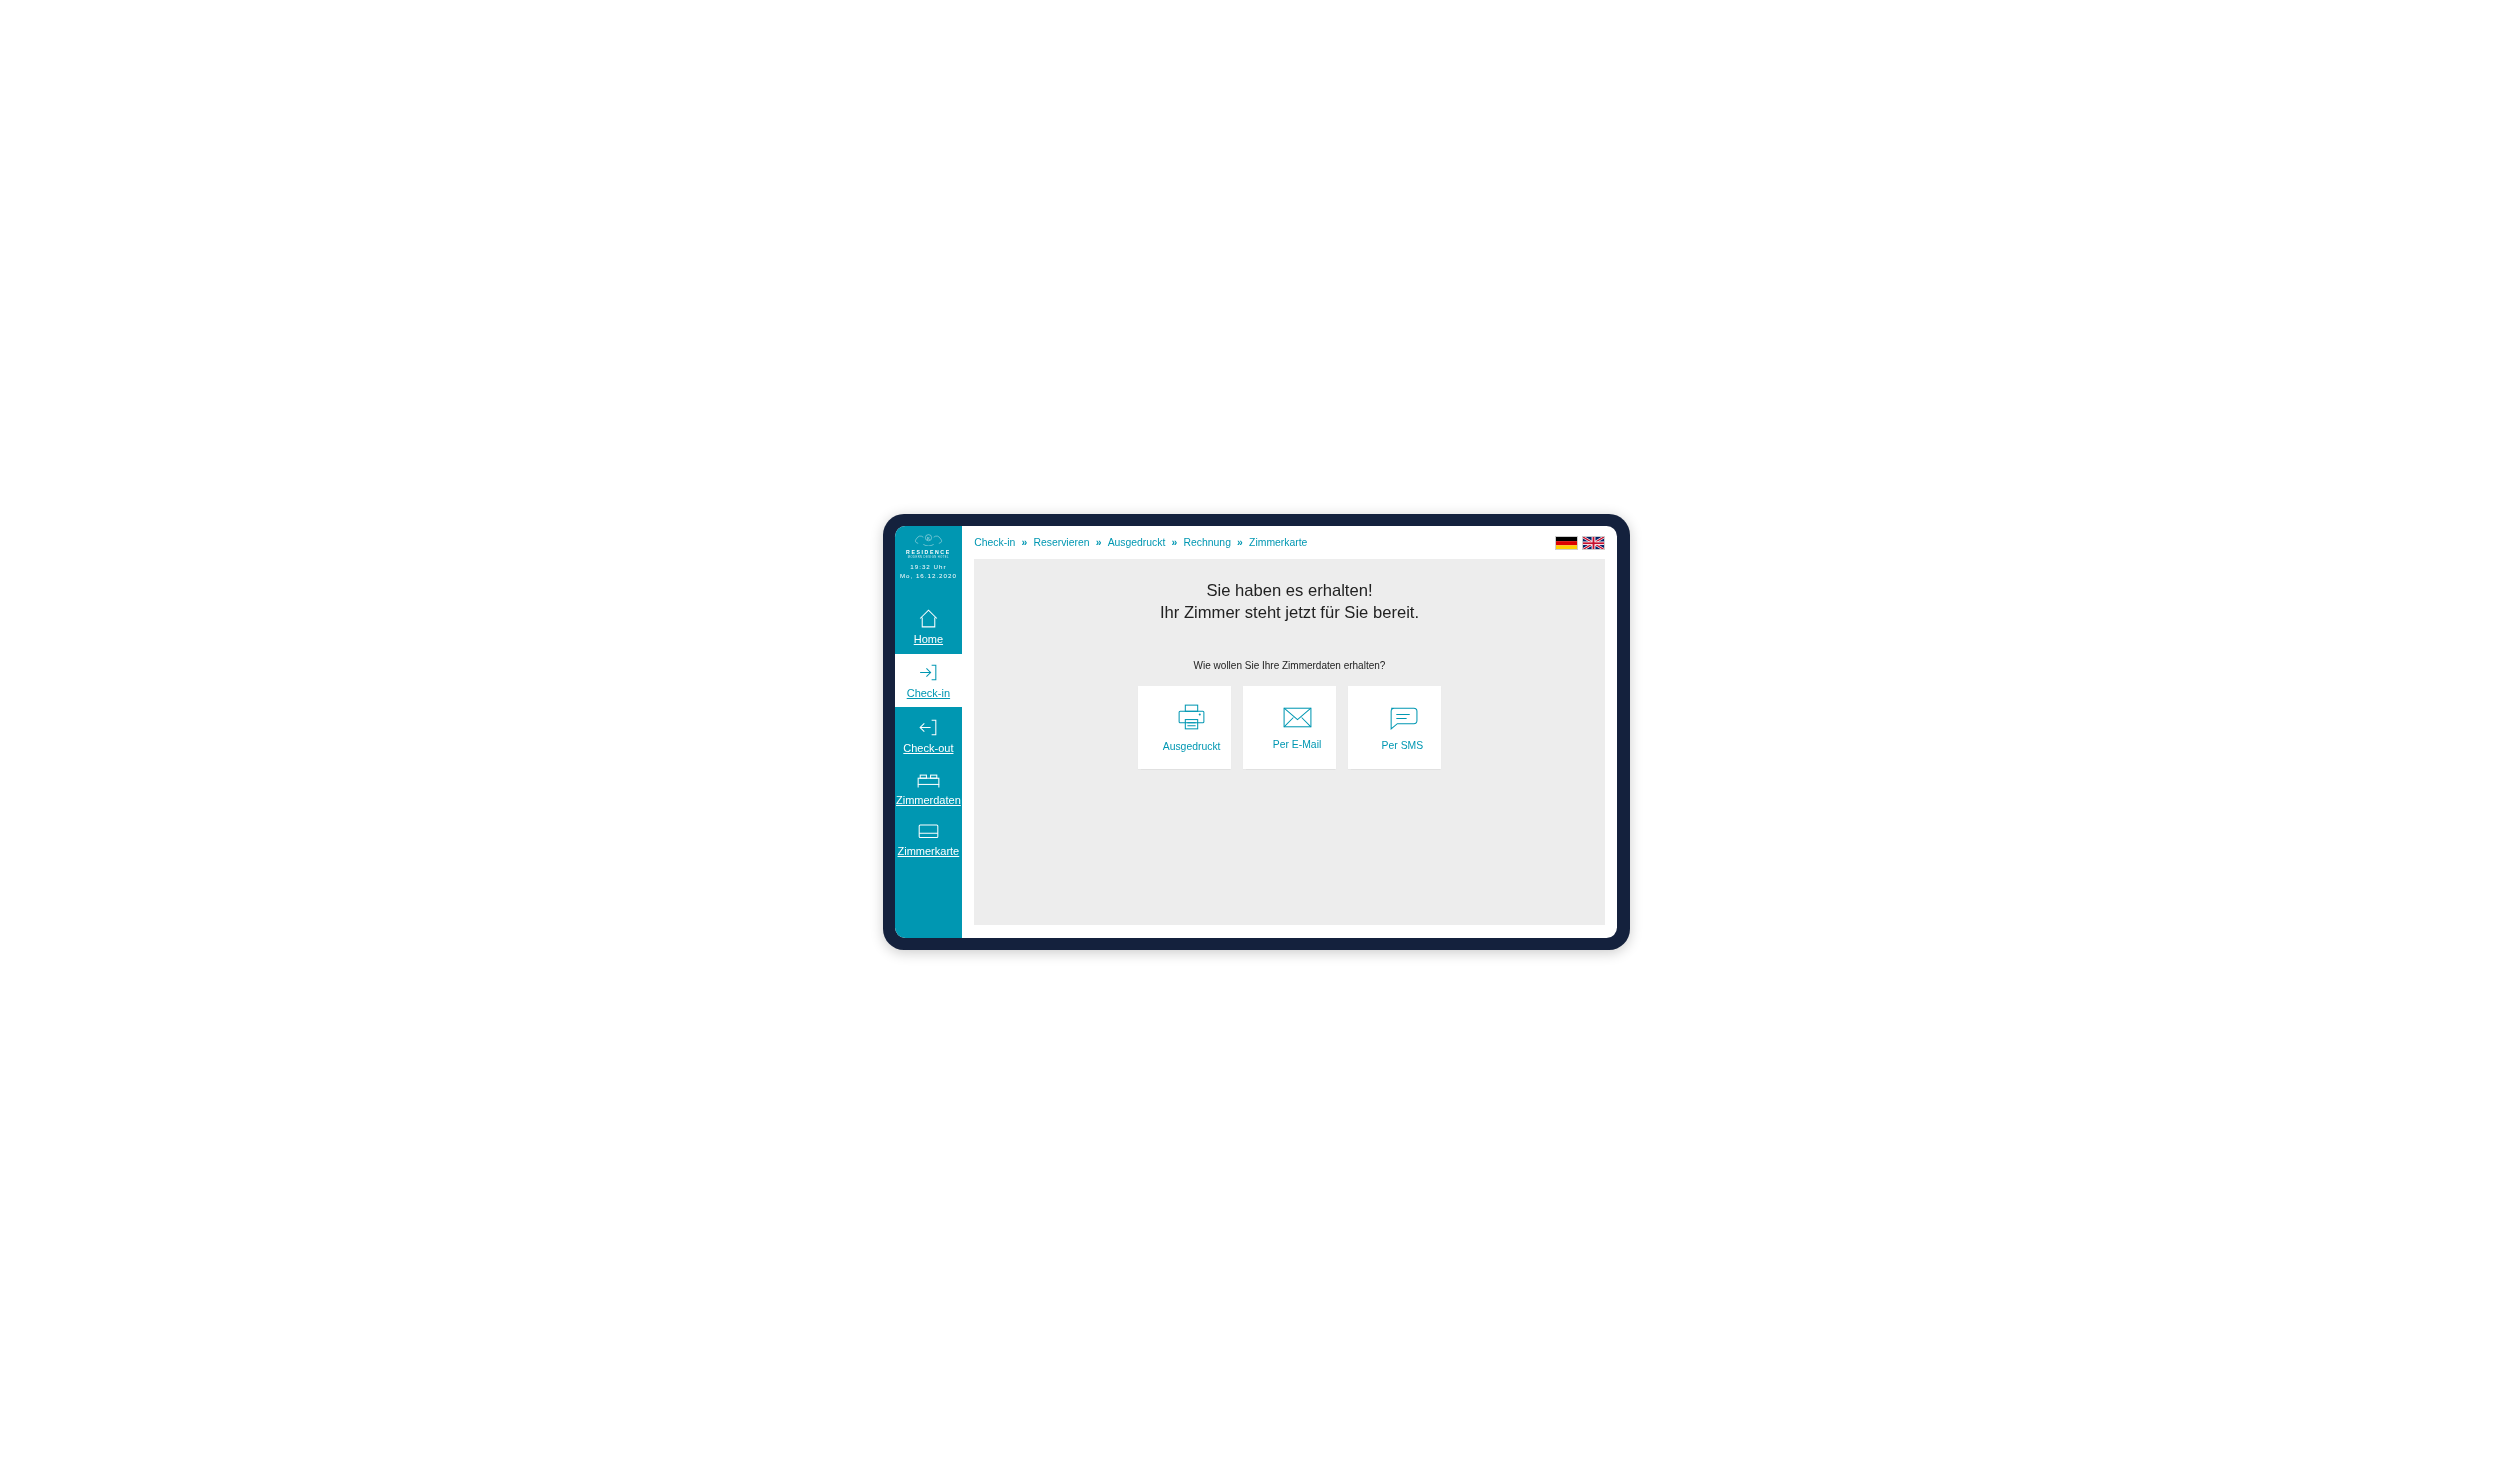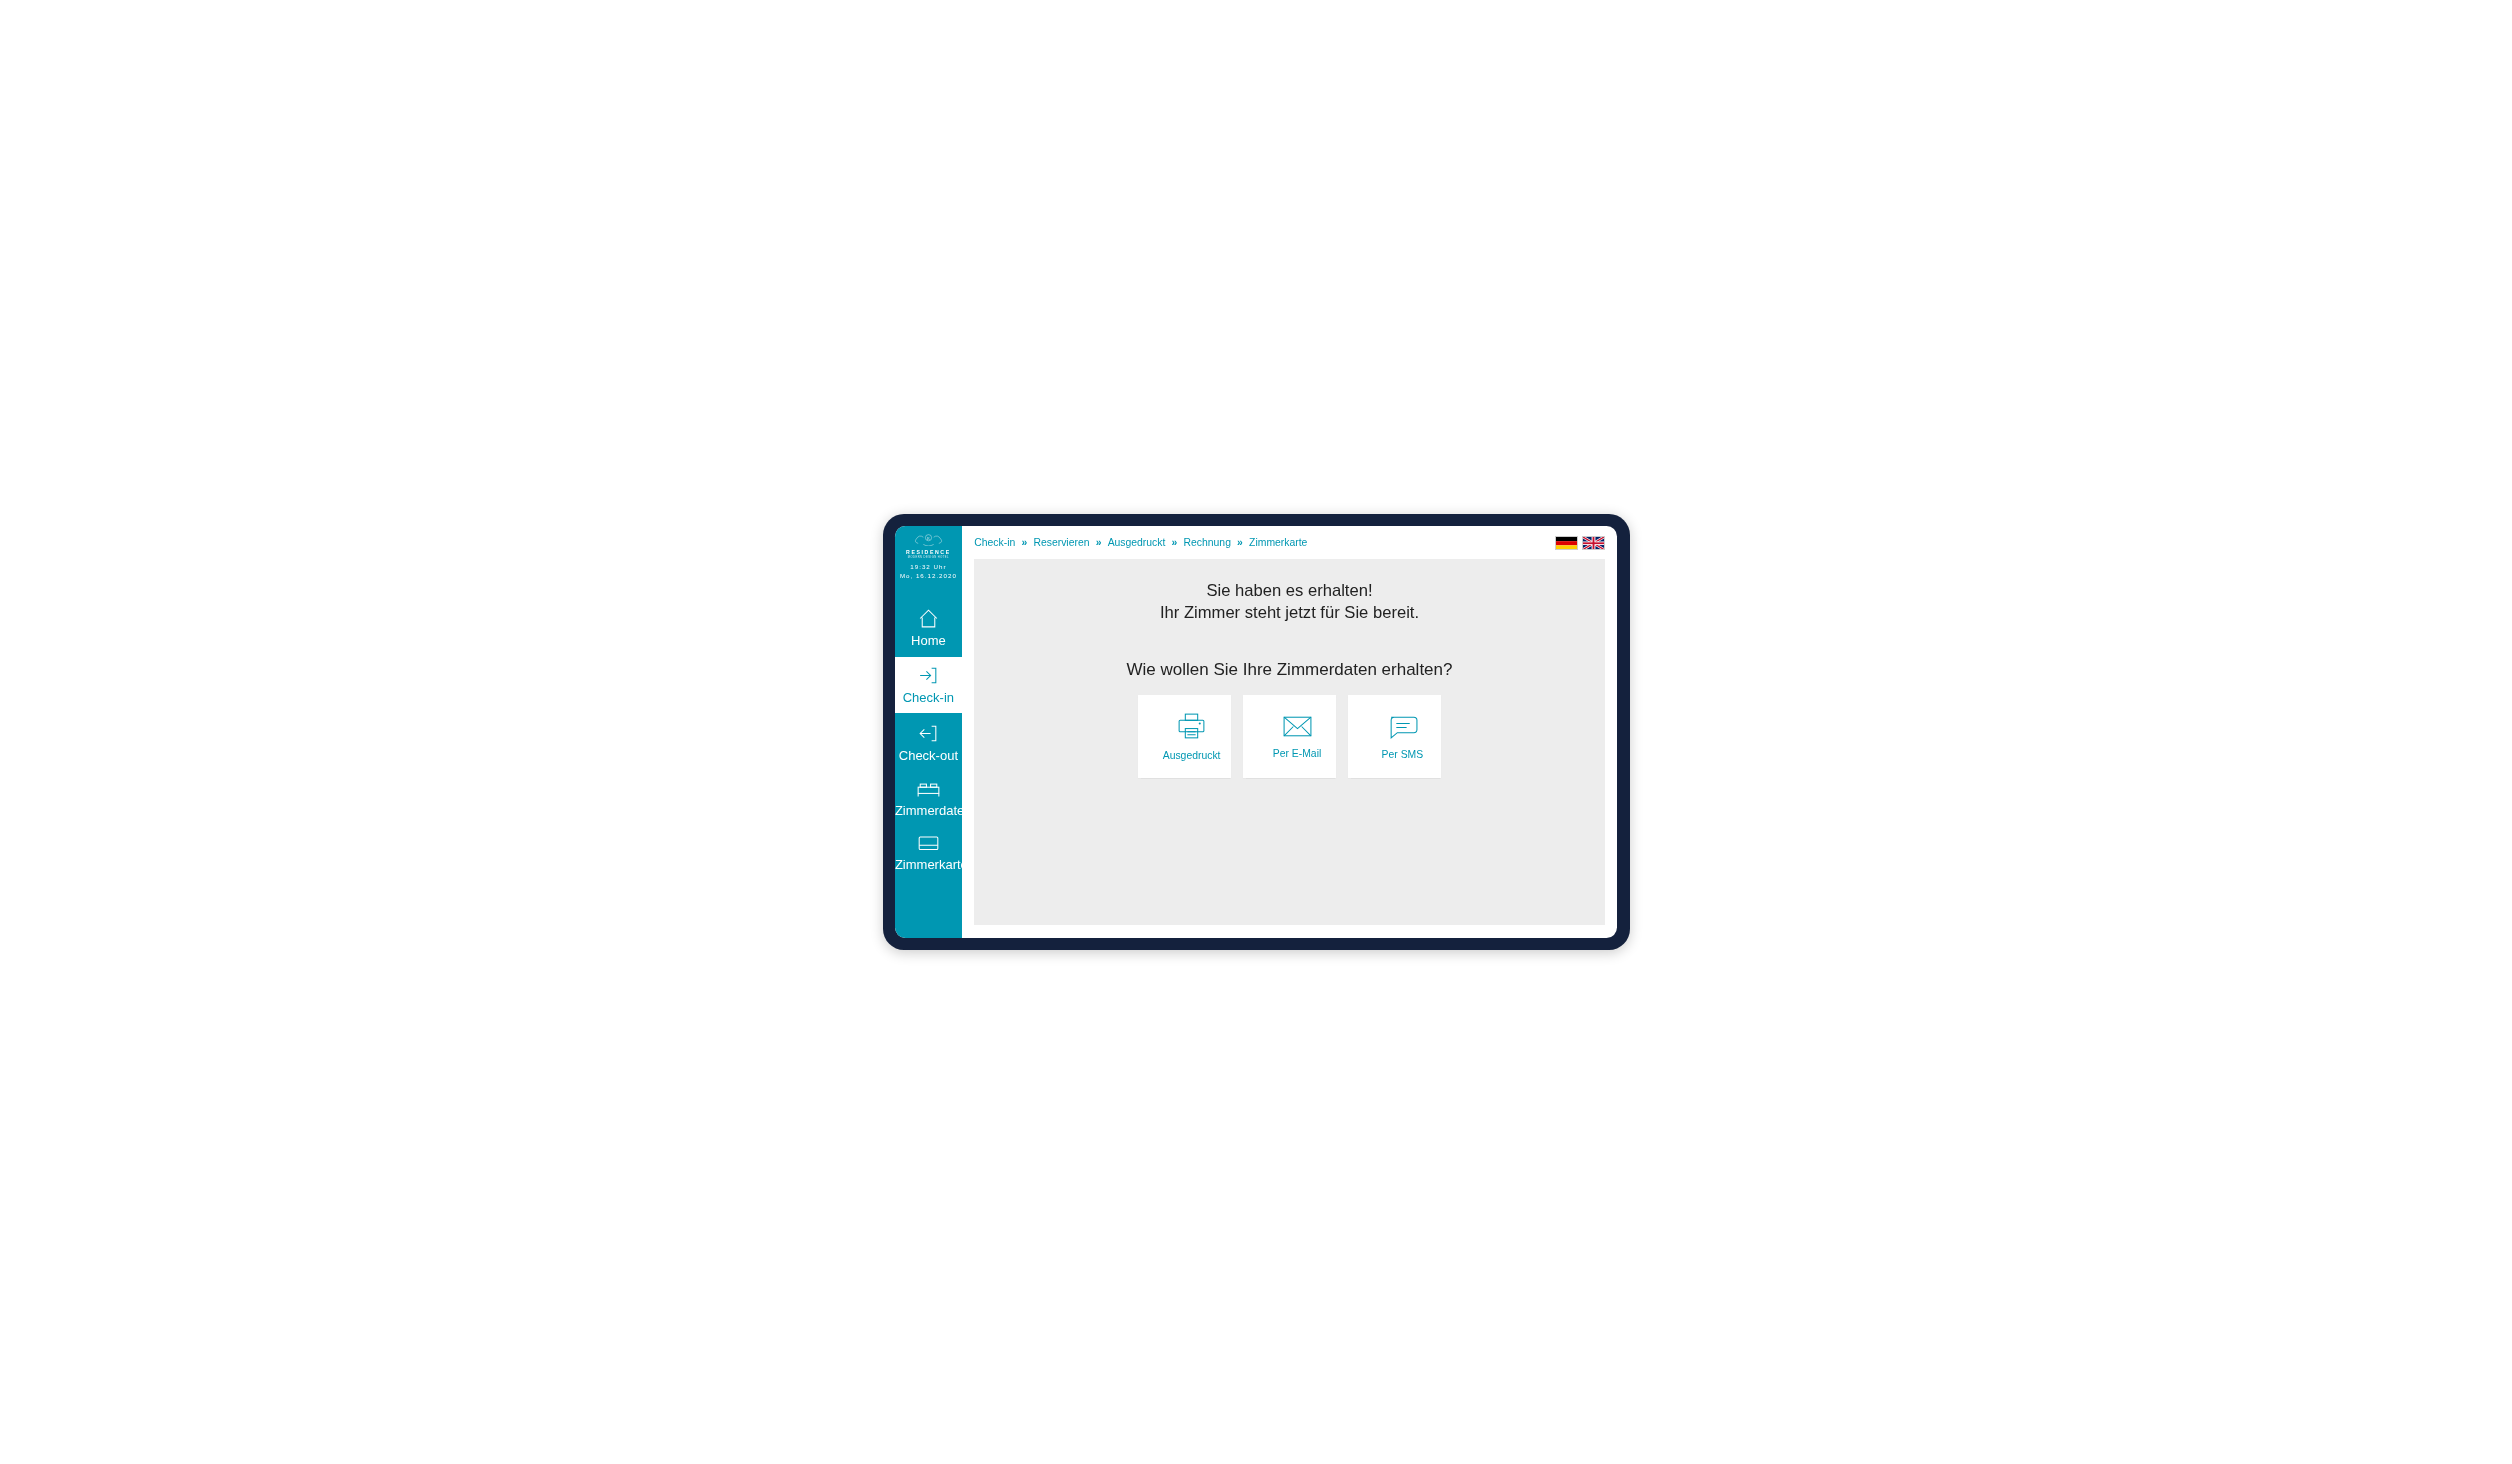--- a/index.html
+++ b/index.html
@@ -60,22 +60,23 @@
     margin-top: 1px;
   }
   .clock {
     font-size: 6.2px;
     margin-top: 4.1px;
     line-height: 1.4;
   }
   .side-items { margin-top: 11.4px; display:flex; flex-direction:column; gap:2.1px;}
   .side-item {
     padding: 8.3px 0 7.3px 0;
-    font-size: 13px;
+    font-size: 11px;
     color: #ffffff;
+    text-decoration: underline;
   }
   .side-item.active {
     background: #ffffff;
     color: #0097b2;
   }
   .side-icon { display:block; margin: 0 auto 4.1px auto; }
   
   .main {
     flex: 1;
     display: flex;
@@ -119,21 +120,21 @@
   .roombox {
     border:0.5px solid #bbb;
     background:#f7f7f7;
     width:83px;
     height:29px;
     display:flex;
     align-items:center;
     justify-content:center;
     font-size:12.4px;
   }
-  .question { margin-top:36px; font-size:17px; }
+  .question { margin-top:36px; font-size:10px; }
   .options {
     margin-top:15.6px;
     display:flex;
     justify-content:center;
     gap:12.4px;
   }
   .opt {
     background:#ffffff;
     width:93px;
     height:83px;

